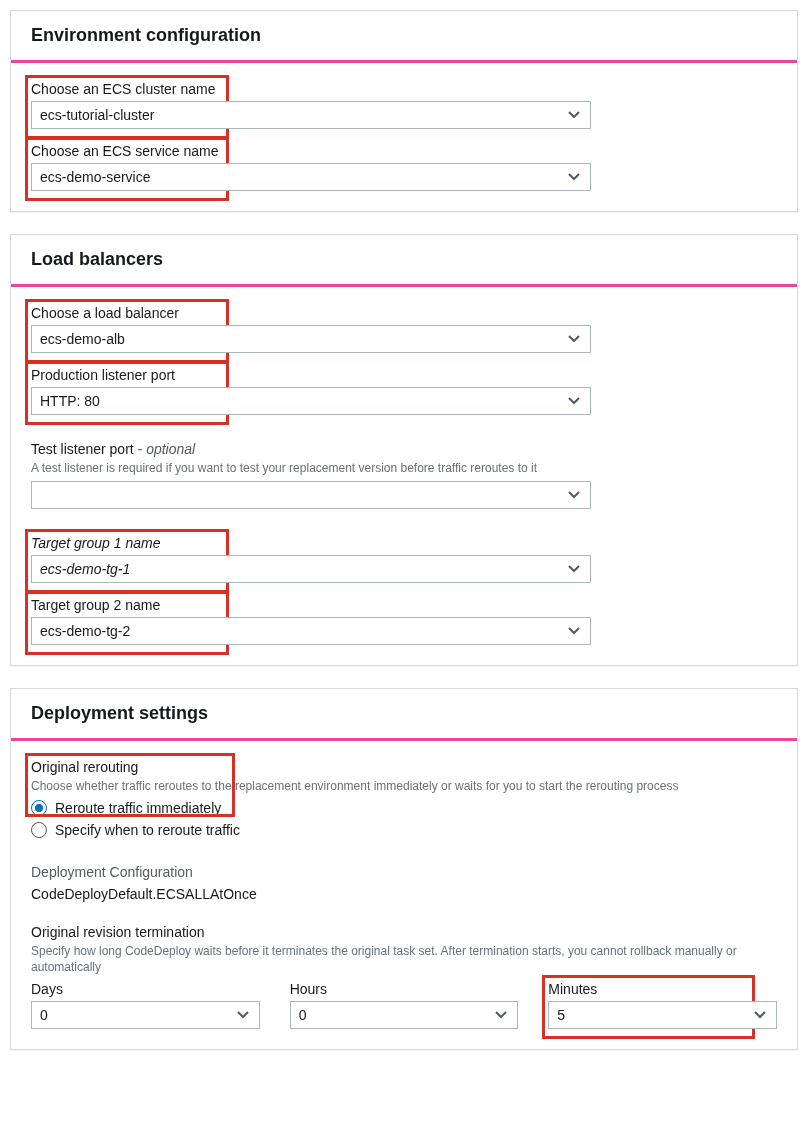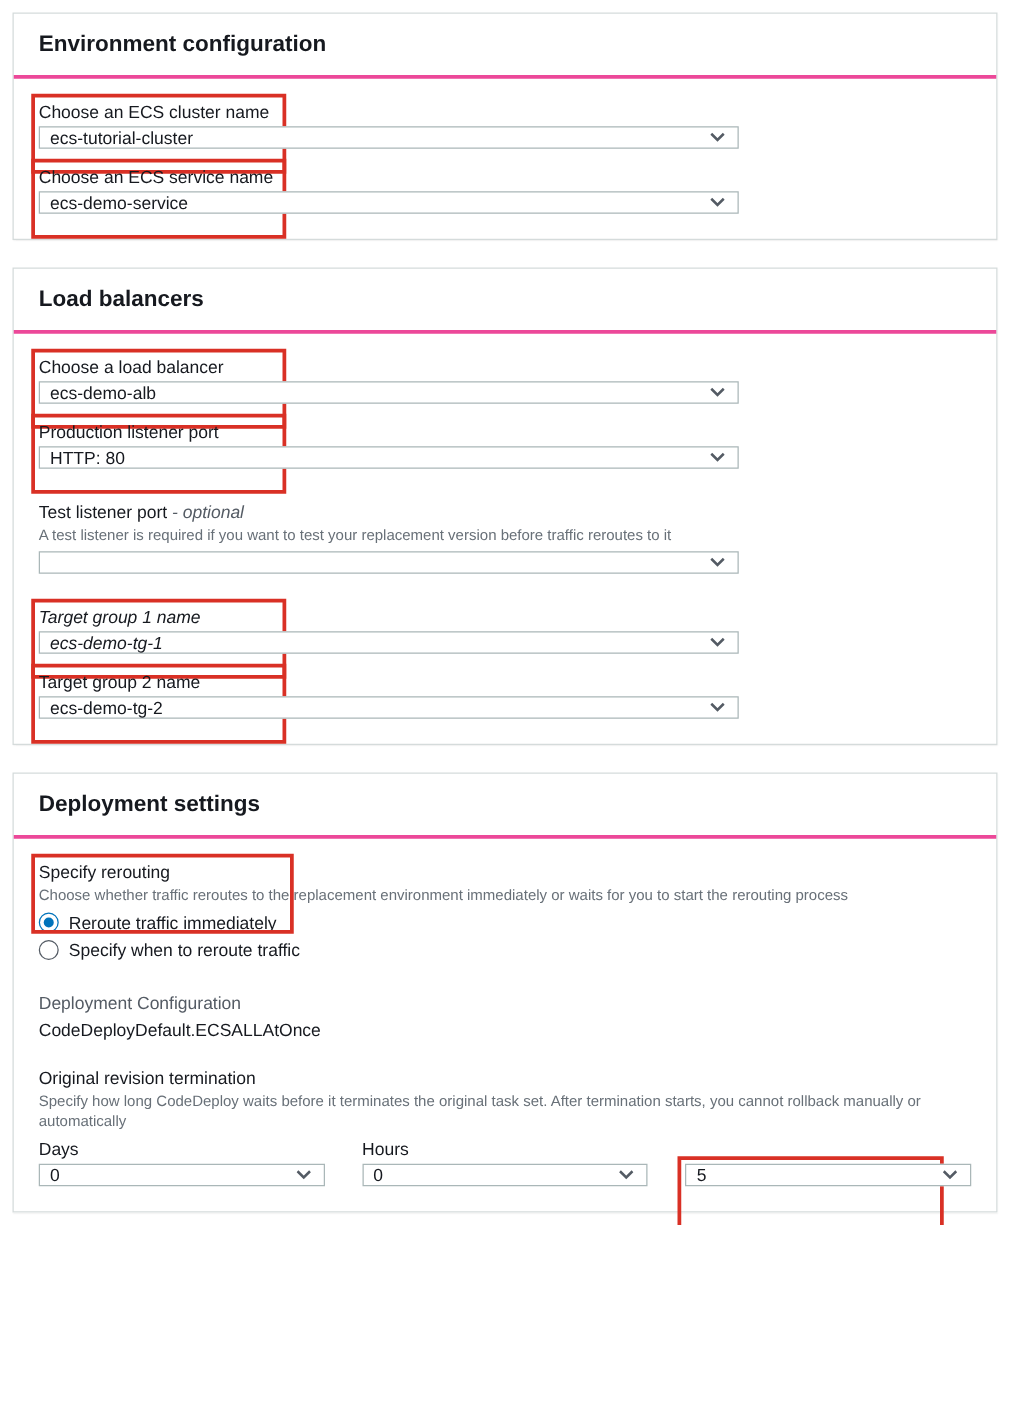--- a/index.html
+++ b/index.html
@@ -44,21 +44,21 @@
   .field-hint {
     font-size: 12px;
     color: #687078;
     margin-bottom: 4px;
     line-height: 1.3;
   }
   .select {
     position: relative;
     border: 1px solid #aab7b8;
     background: #fff;
-    height: 18px;
+    height: 28px;
     display: flex;
     align-items: center;
     padding: 0 32px 0 8px;
     cursor: pointer;
     width: 560px;
     max-width: 100%;
   }
   .select .value {
     font-size: 14px;
     color: #16191f;
@@ -210,21 +210,21 @@
       </div>
     </div>
   </div>
 </div>
 
 <div class="panel" style="margin-bottom:0;">
   <div class="panel-header">Deployment settings</div>
   <div class="panel-body">
     <div class="field" style="position:relative;">
       <div class="highlight" style="left:-6px; top:-6px; width:210px; height:64px;"></div>
-      <div class="field-label">Specify rerouting</div>
+      <div class="field-label">Original rerouting</div>
       <div class="field-hint">Choose whether traffic reroutes to the replacement environment immediately or waits for you to start the rerouting process</div>
       <div class="radio-row">
         <span class="radio checked"></span>
         <span class="radio-label">Reroute traffic immediately</span>
       </div>
       <div class="radio-row">
         <span class="radio"></span>
         <span class="radio-label">Specify when to reroute traffic</span>
       </div>
     </div>
@@ -255,20 +255,21 @@
             <span class="value">0</span>
             <span class="caret">
                 <svg width="12" height="8">
                   <path d="M1 1 L6 6 L11 1" stroke="#545b64" stroke-width="2" fill="none"></path>
                 </svg>
               </span>
           </div>
         </div>
         <div class="time-col">
           <div class="highlight" style="left:-6px; top:-6px; right:22px; height:64px;"></div>
+          <div class="time-label">Minutes</div>
           <div class="select">
             <span class="value">5</span>
             <span class="caret">
                 <svg width="12" height="8">
                   <path d="M1 1 L6 6 L11 1" stroke="#545b64" stroke-width="2" fill="none"></path>
                 </svg>
               </span>
           </div>
         </div>
       </div>

